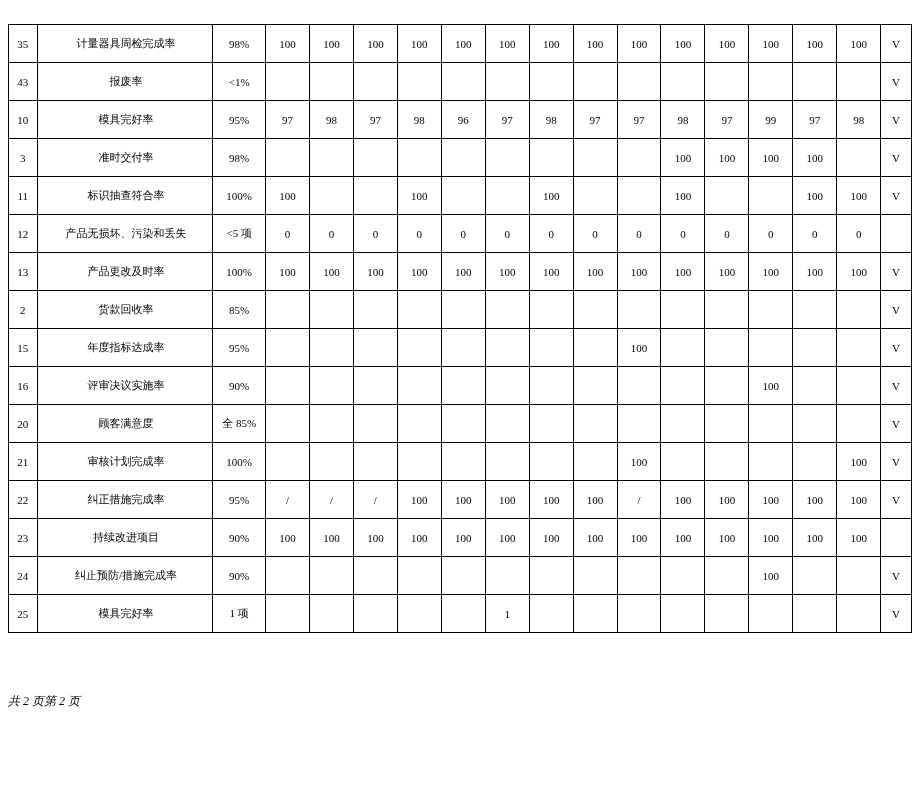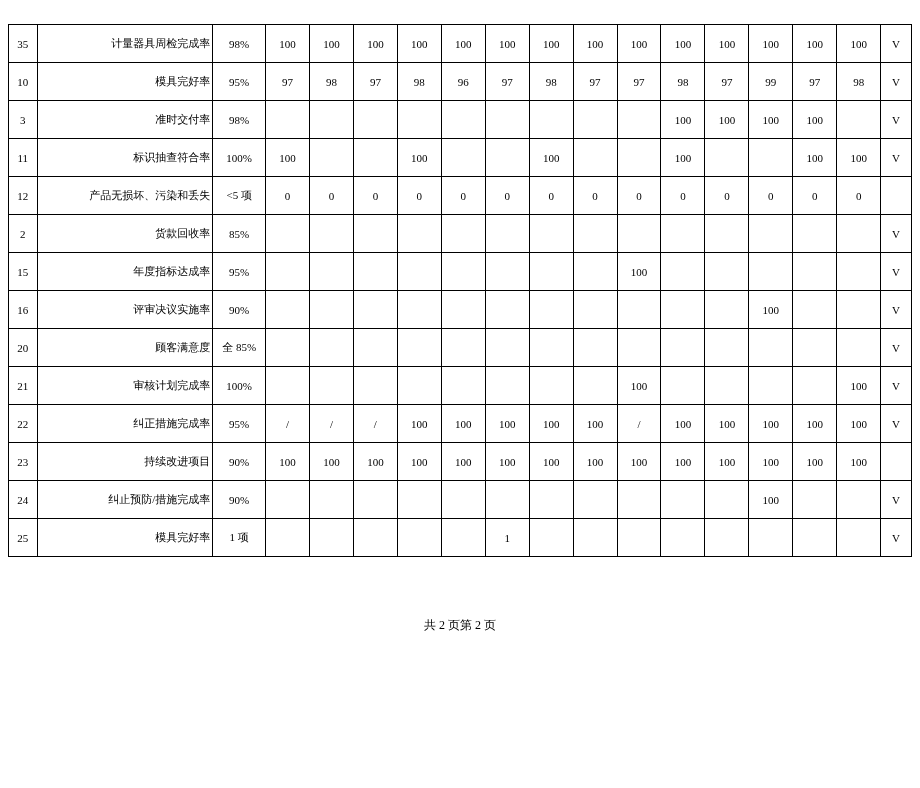--- a/index.html
+++ b/index.html
@@ -27,38 +27,39 @@
       padding: 2px;
       overflow: hidden;
       white-space: nowrap;
     }
     td.idx {
       width: 26px;
       margin-left: 22px;
     }
     td.name {
       width: 160px;
-      text-align: right;
+      text-align: center;
       padding-left: 4px;
       white-space: normal;
       line-height: 1.3;
     }
     td.target {
       width: 48px;
     }
     td.val {
       width: 40px;
     }
     td.flag {
       width: 28px;
     }
     .footer {
-      text-align: center;
+      text-align: left;
       margin-top: 60px;
       font-size: 12px;
+      font-style: italic;
     }
   </style>
 </head>
 <body>
 
 <table>
   <tbody id="tbody">
       <tr>
         <td class="idx">35</td>
         <td class="name">计量器具周检完成率</td>
@@ -73,20 +74,40 @@
         <td class="val">100</td>
         <td class="val">100</td>
         <td class="val">100</td>
         <td class="val">100</td>
         <td class="val">100</td>
         <td class="val">100</td>
         <td class="val">100</td>
         <td class="flag">V</td>
       </tr>
       <tr>
+        <td class="idx">43</td>
+        <td class="name">报废率</td>
+        <td class="target">&lt;1%</td>
+        <td class="val"></td>
+        <td class="val"></td>
+        <td class="val"></td>
+        <td class="val"></td>
+        <td class="val"></td>
+        <td class="val"></td>
+        <td class="val"></td>
+        <td class="val"></td>
+        <td class="val"></td>
+        <td class="val"></td>
+        <td class="val"></td>
+        <td class="val"></td>
+        <td class="val"></td>
+        <td class="val"></td>
+        <td class="flag">V</td>
+      </tr>
+      <tr>
         <td class="idx">10</td>
         <td class="name">模具完好率</td>
         <td class="target">95%</td>
         <td class="val">97</td>
         <td class="val">98</td>
         <td class="val">97</td>
         <td class="val">98</td>
         <td class="val">96</td>
         <td class="val">97</td>
         <td class="val">98</td>
@@ -151,20 +172,40 @@
         <td class="val">0</td>
         <td class="val">0</td>
         <td class="val">0</td>
         <td class="val">0</td>
         <td class="val">0</td>
         <td class="val">0</td>
         <td class="val">0</td>
         <td class="val">0</td>
         <td class="val">0</td>
         <td class="flag"></td>
+      </tr>
+      <tr>
+        <td class="idx">13</td>
+        <td class="name">产品更改及时率</td>
+        <td class="target">100%</td>
+        <td class="val">100</td>
+        <td class="val">100</td>
+        <td class="val">100</td>
+        <td class="val">100</td>
+        <td class="val">100</td>
+        <td class="val">100</td>
+        <td class="val">100</td>
+        <td class="val">100</td>
+        <td class="val">100</td>
+        <td class="val">100</td>
+        <td class="val">100</td>
+        <td class="val">100</td>
+        <td class="val">100</td>
+        <td class="val">100</td>
+        <td class="flag">V</td>
       </tr>
       <tr>
         <td class="idx">2</td>
         <td class="name">货款回收率</td>
         <td class="target">85%</td>
         <td class="val"></td>
         <td class="val"></td>
         <td class="val"></td>
         <td class="val"></td>
         <td class="val"></td>

